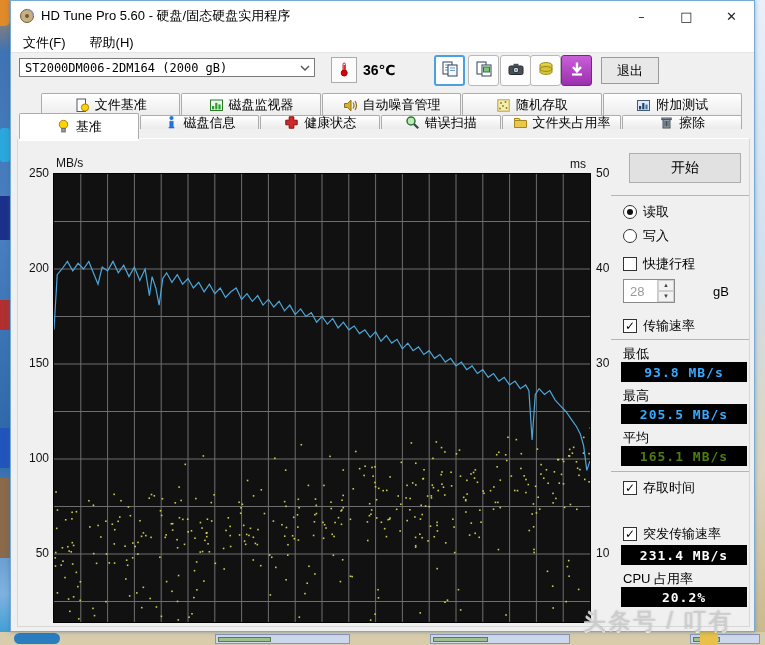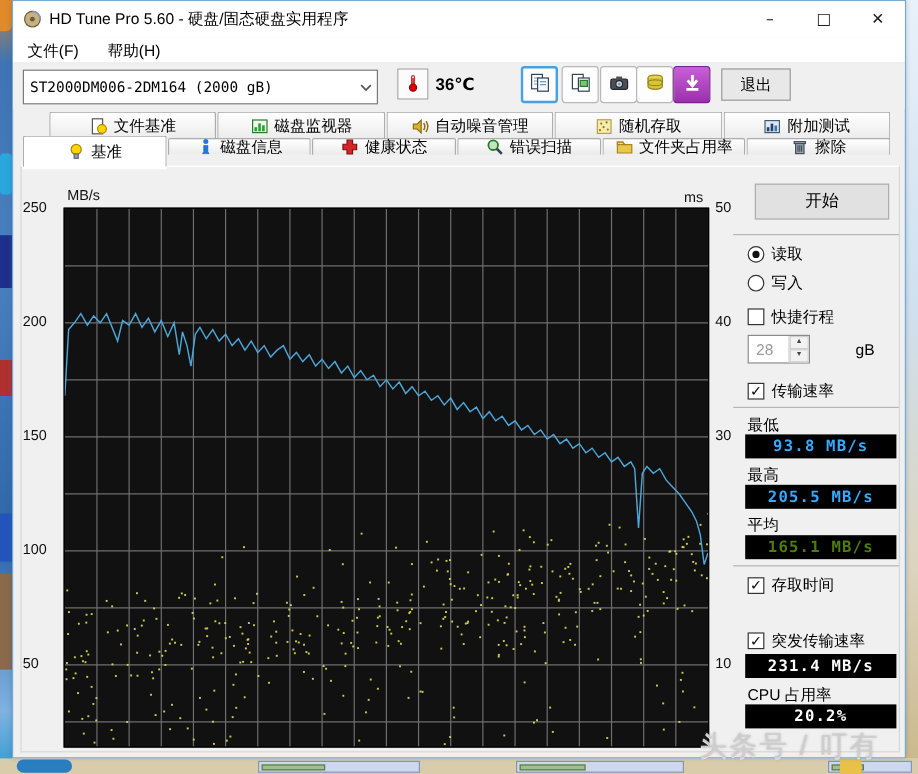--- a/index.html
+++ b/index.html
@@ -25,21 +25,21 @@
   .title-text { margin-left:6px; font-size:13px; color:#000; }
   .app-icon { margin-left:8px; width:16px; height:16px; }
   .win-controls { position:absolute; right:0; top:0; height:30px; display:flex; }
   .win-btn { width:45px; height:30px; display:flex; align-items:center; justify-content:center;
     font-size:13px; color:#222; cursor:default; font-family:"DejaVu Sans",sans-serif; }
 
   .menubar { height:22px; background:#ffffff; display:flex; align-items:flex-end; border-bottom:1px solid #e4e4e4; }
   .menu-item { padding:0 12px; font-size:13px; }
 
   .toolbar { position:relative; height:38px; background:#f0f0f0; }
-  .drive-select { position:absolute; left:8px; top:5px; width:296px; height:29px; background:#fff;
+  .drive-select { position:absolute; left:8px; top:5px; width:296px; height:19px; background:#fff;
     border:1px solid #7a7a7a; display:flex; align-items:center; font-size:13px; }
   .drive-select .txt { flex:1; padding-left:5px; font-family:"DejaVu Sans Mono","Liberation Mono",monospace; font-size:12px; }
   .drive-select .chev { width:18px; display:flex; justify-content:center; }
   .tool-btn { position:absolute; top:2px; width:31px; height:31px; background:#fdfdfd; border:1px solid #b8b8b8;
     border-radius:3px; display:flex; align-items:center; justify-content:center; }
   .tool-btn.sel { border:2px solid #4aa0e0; }
   .tool-btn.accent { background:linear-gradient(180deg,#c95fd8,#9b2fae); border:1px solid #7a2090; }
   .thermo-btn { position:absolute; left:320px; top:4px; width:26px; height:26px; border:1px solid #aaa; background:#fbfbfb;
     display:flex; align-items:center; justify-content:center; }
   .temp-label { position:absolute; left:352px; top:9px; font-weight:bold; font-size:14px; }
@@ -57,21 +57,21 @@
     box-shadow:0 2px 0 #fff; }
   .tab .ticon { width:15px; height:15px; display:inline-flex; }
 
   .content { position:absolute; left:6px; top:137px; width:733px; height:489px; background:#f0f0f0;
     border:1px solid #d7d7d7; border-top:1px solid #ffffff; }
 
   
   .chart-wrap { position:absolute; left:42px; top:172px; width:538px; height:450px; border:1px solid #000; background:#111; }
   .axis-label { position:absolute; font-size:12px; color:#111; }
   .tick { position:absolute; font-size:12px; color:#111; }
-  .tick.left { width:30px; text-align:left; }
+  .tick.left { width:30px; text-align:right; }
 
   
   .rpanel-sep { position:absolute; left:600px; width:138px; height:1px; background:#b5b5b5; }
   .start-btn { position:absolute; left:618px; top:152px; width:112px; height:30px; background:#e1e1e1;
     border:1px solid #adadad; font-size:14px; display:flex; align-items:center; justify-content:center; }
   .radio-row, .check-row { position:absolute; left:612px; display:flex; align-items:center; gap:6px; font-size:13px; }
   .radio { width:14px; height:14px; border-radius:50%; border:1px solid #333; background:#fff; position:relative; }
   .radio.on::after { content:""; position:absolute; left:3px; top:3px; width:6px; height:6px; border-radius:50%; background:#111; }
   .cbox { width:14px; height:14px; border:1px solid #333; background:#fff; position:relative; font-size:12px;
     display:flex; align-items:center; justify-content:center; font-weight:bold; }

